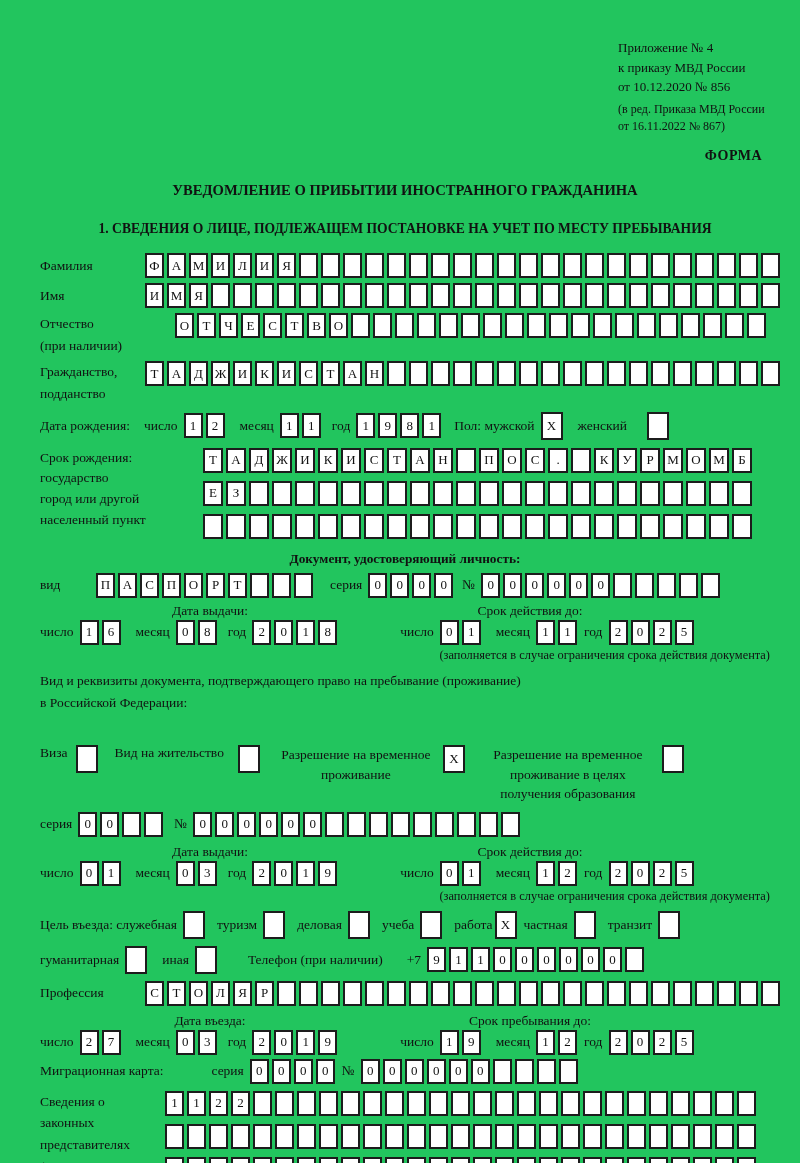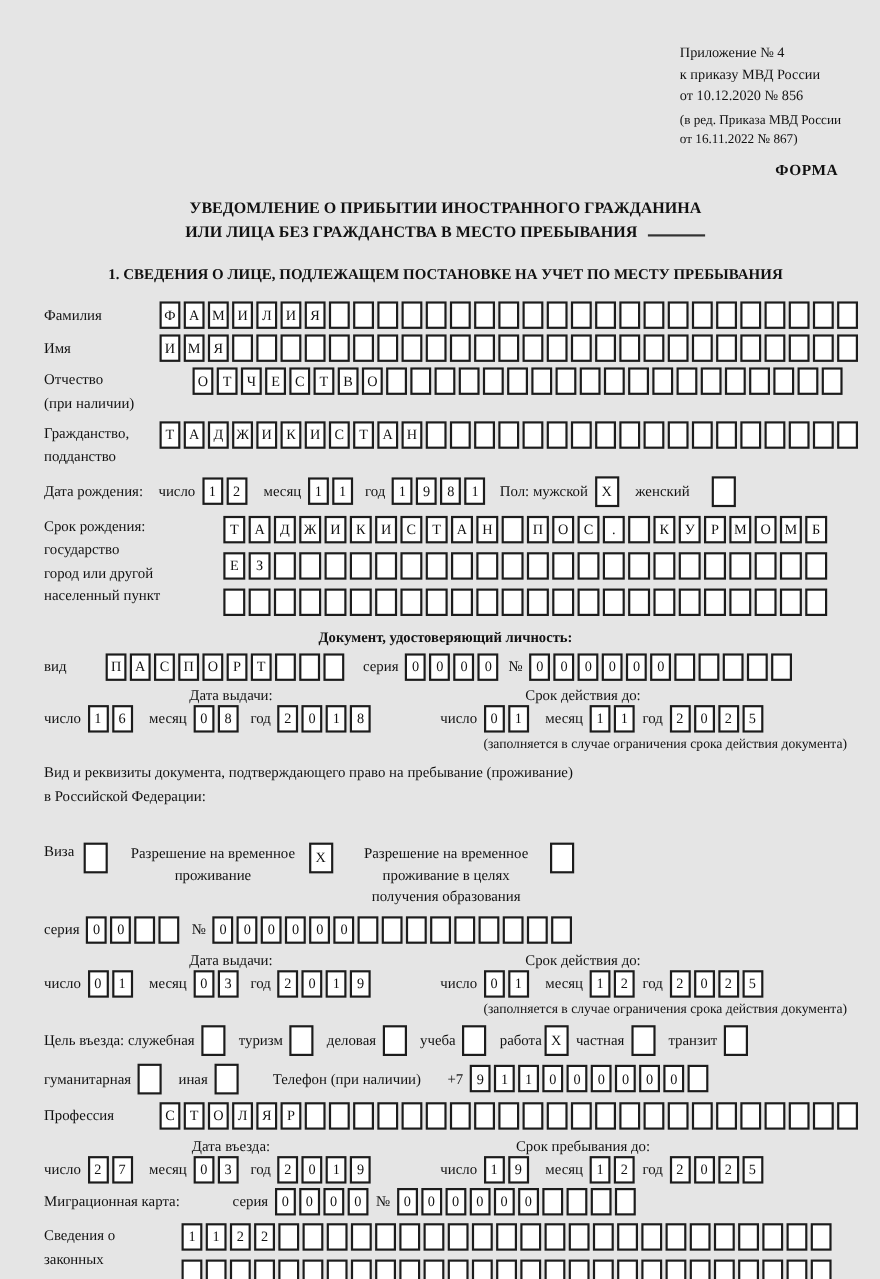--- a/index.html
+++ b/index.html
@@ -1,19 +1,19 @@
 <!DOCTYPE html>
 <html><head>
 <meta charset="utf-8">
 <style>
   html,body{margin:0;padding:0;background:#fff;}
   .page{
     position:relative;width:800px;height:1163px;overflow:hidden;
     font-family:"Liberation Serif","DejaVu Serif",serif;
-    font-size:13.5px;color:#111;background:#e5e5e5;
+    font-size:13.5px;color:#111;background:#22c55e;
     box-sizing:border-box;padding:0 30px 0 40px;
   }
   
   .annex{position:absolute;top:38px;left:618px;width:175px;line-height:1.5;font-size:13px;}
   .annex .small{font-size:12px;margin-top:4px;line-height:1.45;}
   .forma{position:absolute;top:148px;right:38px;font-weight:bold;font-size:14px;letter-spacing:.5px;}
   
   .title{padding-top:180px;text-align:center;font-weight:bold;font-size:14.6px;line-height:1.45;margin-bottom:20px;}
   .blank-line{display:inline-block;width:52px;border-bottom:2px solid #333;margin-left:10px;vertical-align:baseline;}
   .section-heading{text-align:center;font-weight:bold;font-size:13.6px;margin-bottom:16px;}
@@ -60,21 +60,20 @@
     <div>от 10.12.2020 № 856</div>
     <div class="small">
       <div>(в ред. Приказа МВД России</div>
       <div>от 16.11.2022 № 867)</div>
     </div>
   </div>
   <div class="forma">ФОРМА</div>
 
   <div class="title">
     <div>УВЕДОМЛЕНИЕ О ПРИБЫТИИ ИНОСТРАННОГО ГРАЖДАНИНА</div>
-    <div><span>ИЛИ ЛИЦА БЕЗ ГРАЖДАНСТВА В МЕСТО ПРЕБЫВАНИЯ</span><span class="blank-line"></span></div>
   </div>
 
   <div class="section-heading">1. СВЕДЕНИЯ О ЛИЦЕ, ПОДЛЕЖАЩЕМ ПОСТАНОВКЕ НА УЧЕТ ПО МЕСТУ ПРЕБЫВАНИЯ</div>
 
   <div class="row">
     <div class="lbl w90">Фамилия</div>
     <div class="boxes">
         <span class="cell">Ф</span>
         <span class="cell">А</span>
         <span class="cell">М</span>
@@ -421,20 +420,26 @@
   </div>
 
   <div class="row top visa-row">
     <div class="visa-group">
       <span class="lbl">Виза</span>
       <span class="boxes cb">
           <span class="cell"></span>
         </span>
     </div>
     <div class="visa-group">
+      <span class="lbl" style="margin-right:14px;">Вид на жительство</span>
+      <span class="boxes cb">
+          <span class="cell"></span>
+        </span>
+    </div>
+    <div class="visa-group">
       <span class="lbl wrap160">Разрешение на временное проживание</span>
       <span class="boxes cb">
           <span class="cell">X</span>
         </span>
     </div>
     <div class="visa-group" style="margin-right:0;">
       <span class="lbl wrap172">Разрешение на временное проживание в целях получения образования</span>
       <span class="boxes cb">
           <span class="cell"></span>
         </span>

